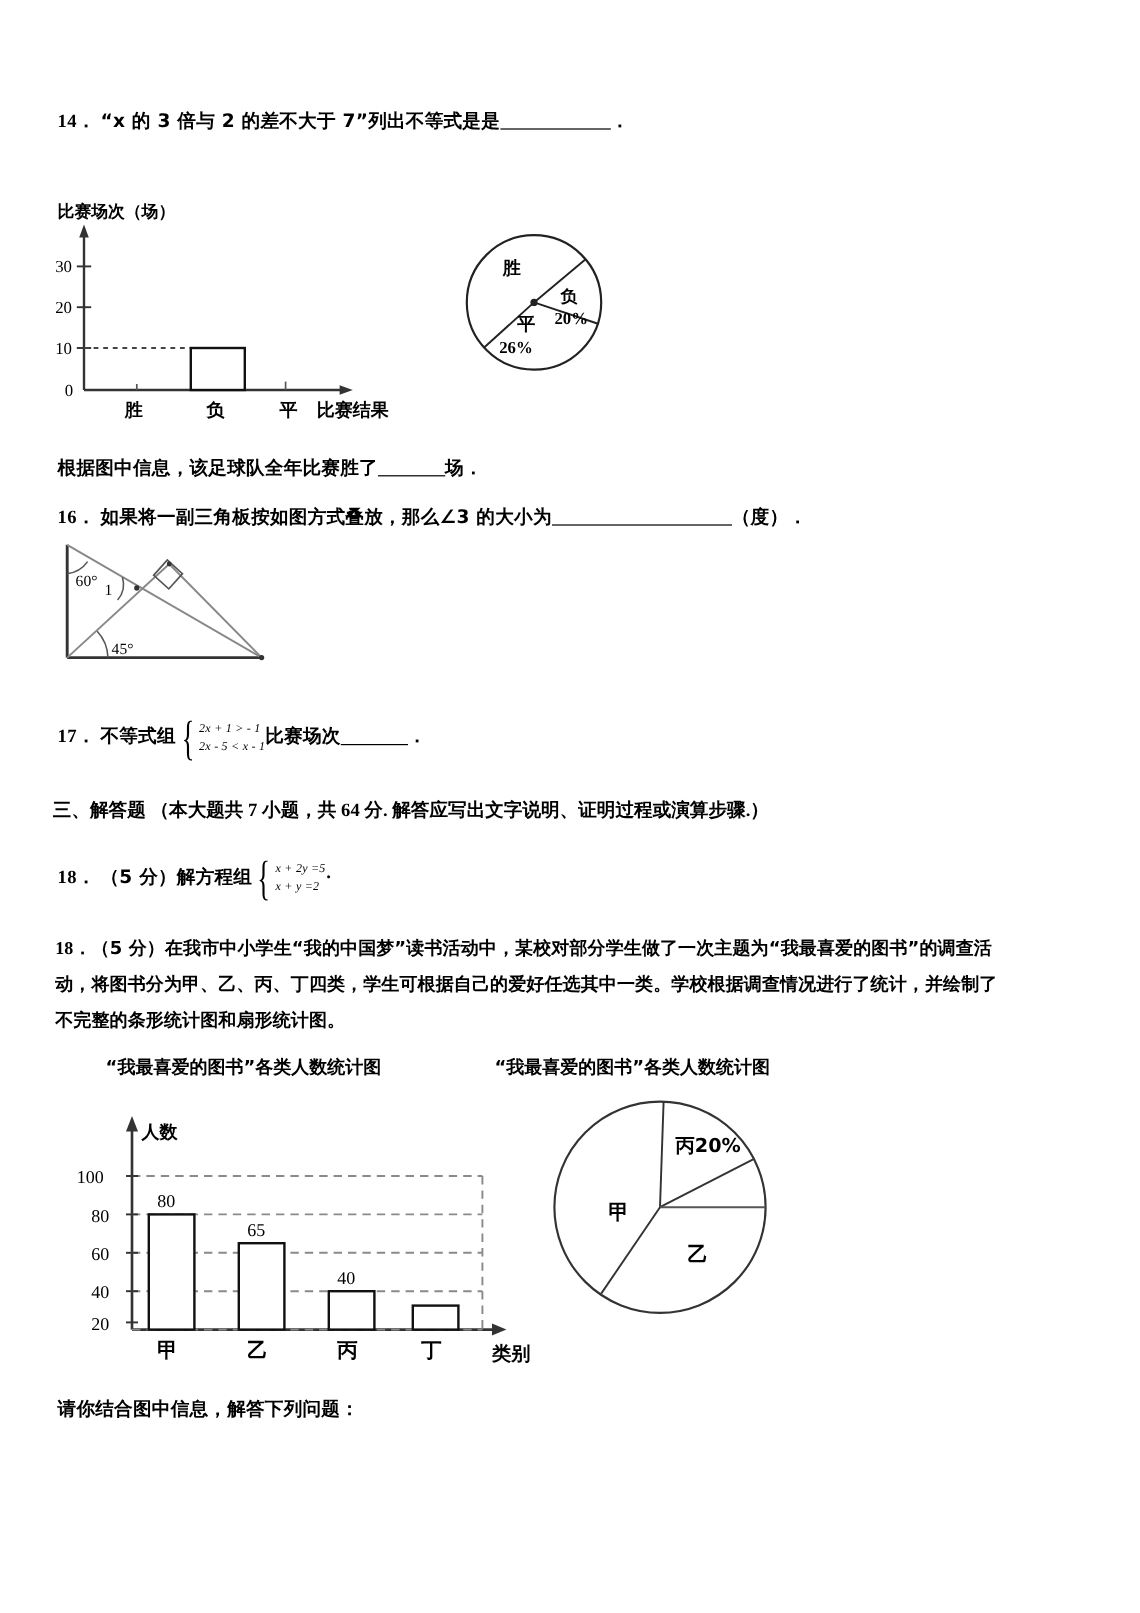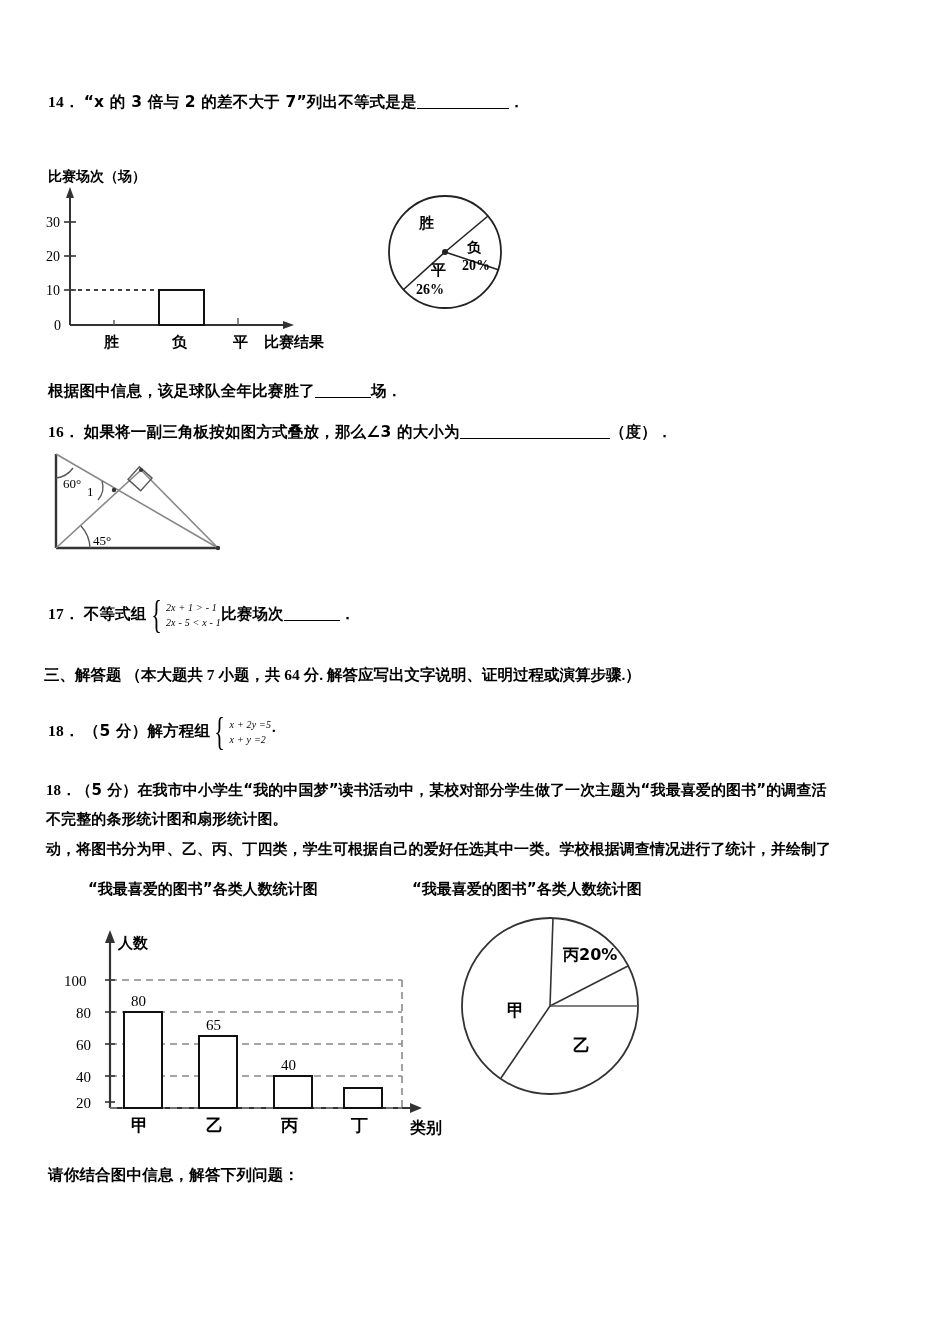--- a/index.html
+++ b/index.html
@@ -214,22 +214,22 @@
 
   <div class="qline" style="left:48px; top:712px;">
     <span class="qnum">18．</span>
     <span class="cn">（5 分）</span><span class="cn">解方程组</span><span class="brace-wrap"><span class="brace">{</span><span class="eqcol"><div class="ital">x + 2y =5</div><div class="ital">x + y =2</div></span></span><span>·</span>
   </div>
 
   <div class="para" style="left:46px; top:776px; width:880px;">
     <div style="white-space:nowrap;">
       <span class="qnum">18．</span><span class="cn">（5 分）</span><span class="cn">在我市中小学生“我的中国梦”读书活动中，某校对部分学生做了一次主题为“我最喜爱的图书”的调查活</span>
     </div>
+    <div style="white-space:nowrap;" class="cn">动，将图书分为甲、乙、丙、丁四类，学生可根据自己的爱好任选其中一类。学校根据调查情况进行了统计，并绘制了</div>
     <div style="white-space:nowrap;" class="cn">不完整的条形统计图和扇形统计图。</div>
-    <div style="white-space:nowrap;" class="cn">动，将图书分为甲、乙、丙、丁四类，学生可根据自己的爱好任选其中一类。学校根据调查情况进行了统计，并绘制了</div>
   </div>
 
   <div class="charttitle" style="left:88px; top:880px;">“我最喜爱的图书”各类人数统计图</div>
   <div class="charttitle" style="left:412px; top:880px;">“我最喜爱的图书”各类人数统计图</div>
 
   <div class="chartbox" style="left:62px; top:918px;">
     <svg width="400" height="225" viewBox="0 0 400 225">
 
       <line x1="48" y1="22" x2="48" y2="190" stroke="#333" stroke-width="2.2"></line>
       <polygon points="48,12 43,25 53,25" fill="#333"></polygon>

